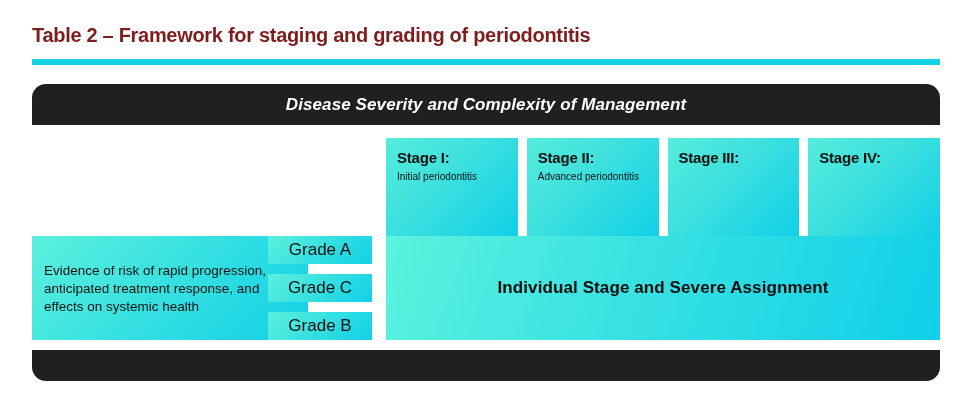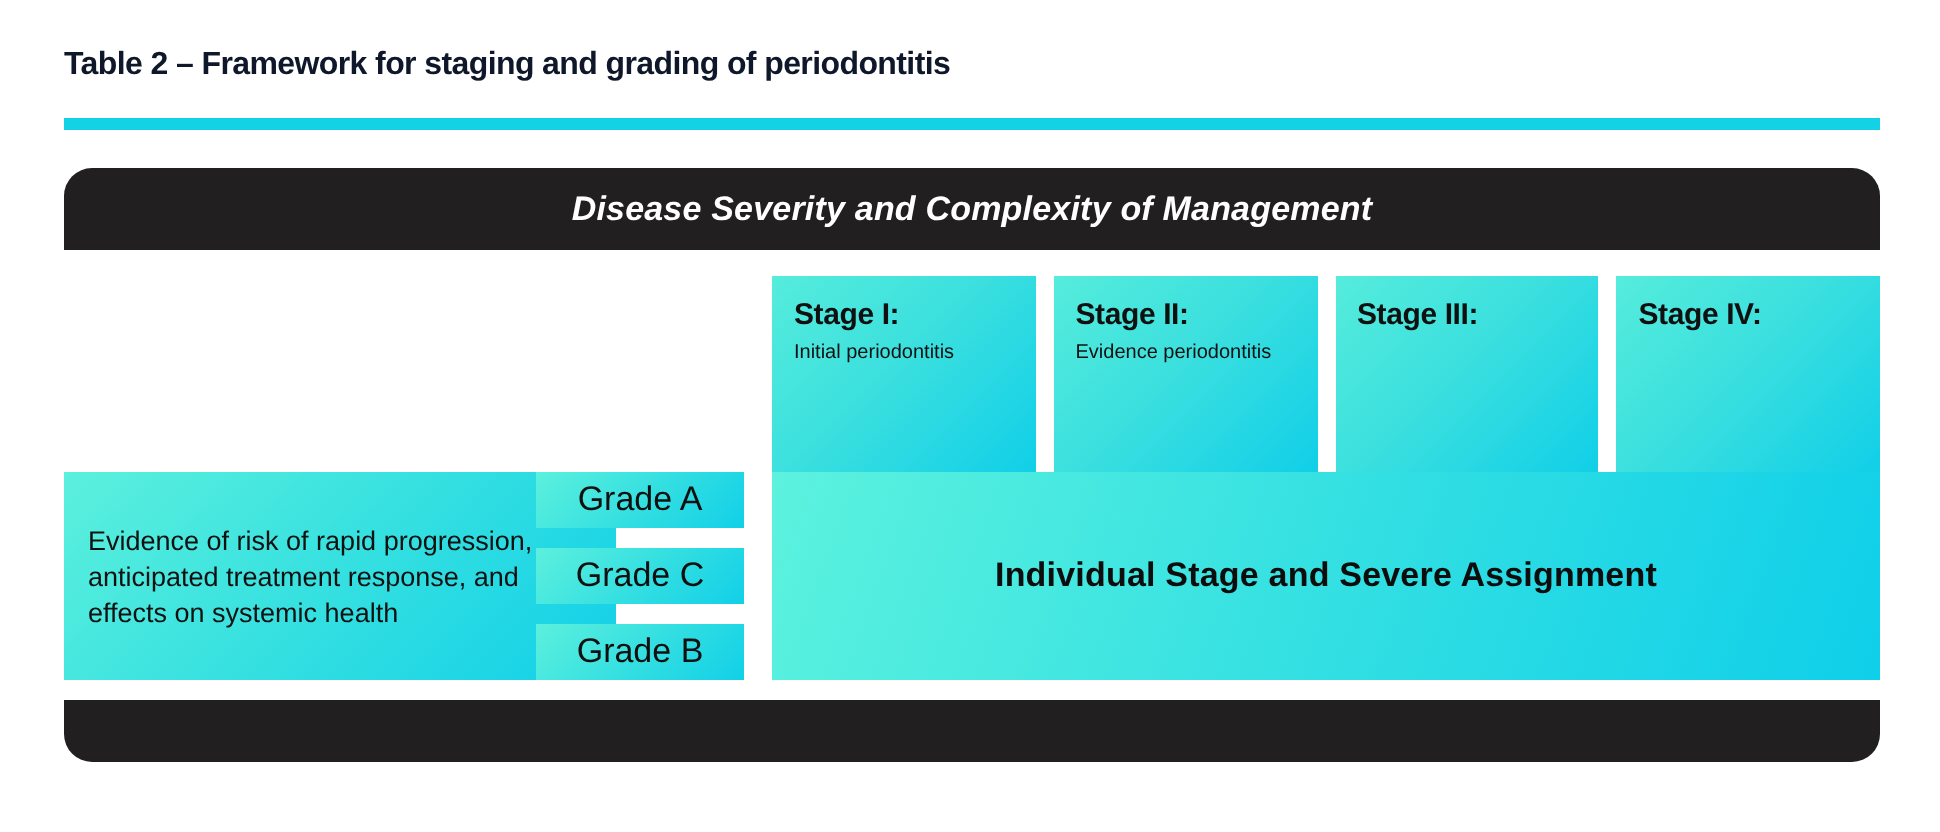--- a/index.html
+++ b/index.html
@@ -13,24 +13,24 @@
     position: relative;
     font-family: "Liberation Sans", sans-serif;
     overflow: hidden;
   }
 
   
   #page-title {
     position: absolute;
     left: 32px;
     top: 24px;
-    font-size: 16px;
+    font-size: 20px;
     font-weight: bold;
     letter-spacing: -0.3px;
-    color: #0f172a;
+    color: #7f1d1d;
     white-space: nowrap;
   }
   #title-rule {
     position: absolute;
     left: 32px;
     top: 59px;
     width: 908px;
     height: 6px;
     background: #14d2e6;
   }
@@ -164,21 +164,21 @@
   <span id="header-bar-label">Disease Severity and Complexity of Management</span>
 </div>
 
 <div id="stage-row">
   <div class="stage-box">
     <div class="stage-title">Stage I:</div>
     <div class="stage-desc">Initial periodontitis</div>
   </div>
   <div class="stage-box">
     <div class="stage-title">Stage II:</div>
-    <div class="stage-desc">Evidence periodontitis</div>
+    <div class="stage-desc">Advanced periodontitis</div>
   </div>
   <div class="stage-box">
     <div class="stage-title">Stage III:</div>
   </div>
   <div class="stage-box">
     <div class="stage-title">Stage IV:</div>
   </div>
 </div>
 
 <div id="evidence-box">

